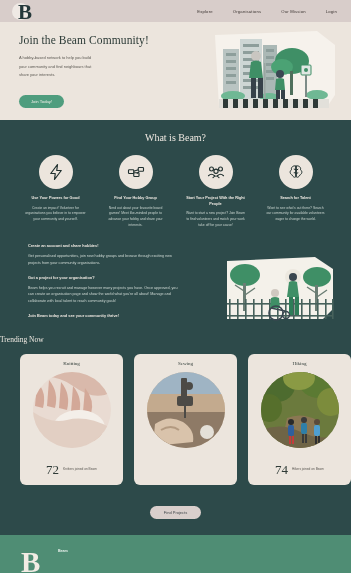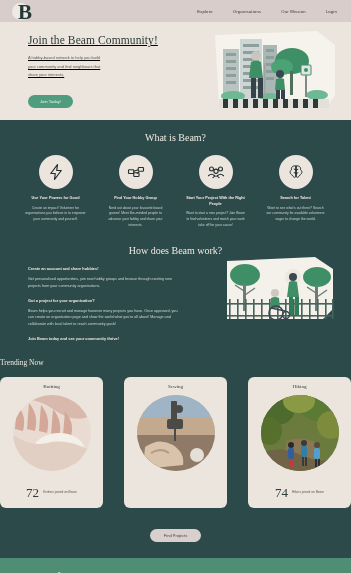--- a/index.html
+++ b/index.html
@@ -29,21 +29,21 @@
   .nav-links { margin-left:auto; margin-right:14px; display:flex; gap:20px; }
   .nav-links a {
     font-size:4.2px; color:#3a3330; text-decoration:none; letter-spacing:.2px;
   }
 
   
   .hero {
     height:98px; background:#ece5dd;
     display:flex; align-items:center; position:relative;
   }
-  .hero-copy { width:185px; padding-left:28px;text-decoration:underline; }
+  .hero-copy { width:185px; padding-left:19px; }
   .hero-title {
     font-family:"Liberation Serif", serif;
     font-size:11.5px; color:#2b3a36; letter-spacing:.1px; margin-bottom:8px;
   }
   .hero-sub {
     font-size:4px; line-height:2.1; color:#5c5953; width:78px; margin-bottom:9px;
   }
   .btn-join {
     display:inline-block; background:#4f9d7e; color:#f3efe9;
     border:none; border-radius:9px; padding:4px 12px;
@@ -73,21 +73,21 @@
   .how-body { padding:10px 0 0 28px; width:180px; }
   .how-h { font-size:3.9px; font-weight:bold; color:#eee8e1; margin-bottom:5px; }
   .how-p { font-size:3.7px; color:#cdd8d3; line-height:1.85; margin-bottom:8px; }
   .how-art { position:absolute; right:12px; top:26px; width:120px; height:68px; }
 
   
   .trend-title {
     font-family:"Liberation Serif", serif;
     font-size:7.5px; color:#efe9e2; padding:12px 0 10px;
   }
-  .cards { display:flex; justify-content:space-between; gap:11px; }
+  .cards { display:flex; justify-content:flex-end; gap:11px; }
   .card {
     width:103px; height:131px; background:#ece5dd; border-radius:6px;
     padding:7px 8px; display:flex; flex-direction:column; align-items:center;
   }
   .card-title {
     font-family:"Liberation Serif", serif;
     font-size:5px; color:#2f3b37; margin-bottom:6px;
   }
   .card-photo { width:78px; height:76px; border-radius:50%; overflow:hidden; position:relative; }
   .card-stat { display:flex; align-items:center; gap:4px; margin-top:auto; padding-bottom:2px; }
@@ -257,21 +257,20 @@
           </svg>
         </div>
         <div class="f-title">Search for Talent</div>
         <div class="f-desc">Want to see what's out there? Search our community for available volunteers eager to change the world.</div>
       </div>
 
     </div>
   </div>
 
   <div class="sec-dark how">
-    <div class="sec-title">How does Beam work?</div>
     <div class="how-body">
       <div class="how-h">Create an account and share hobbies!</div>
       <div class="how-p">Get personalised opportunities, join new hobby groups and browse through exciting new projects from your community organisations.</div>
       <div class="how-h">Got a project for your organisation?</div>
       <div class="how-p">Beam helps you recruit and manage however many projects you have. Once approved, you can create an organisation page and show the world what you're all about! Manage and collaborate with local talent to reach community goals!</div>
       <div class="how-h">Join Beam today and see your community thrive!</div>
     </div>
     <div class="how-art">
       <svg viewBox="0 0 120 68" width="120" height="68">
         <path d="M8 6 L96 2 L114 14 L114 54 L104 64 L8 64 Z" fill="#f4f1ea"></path>

